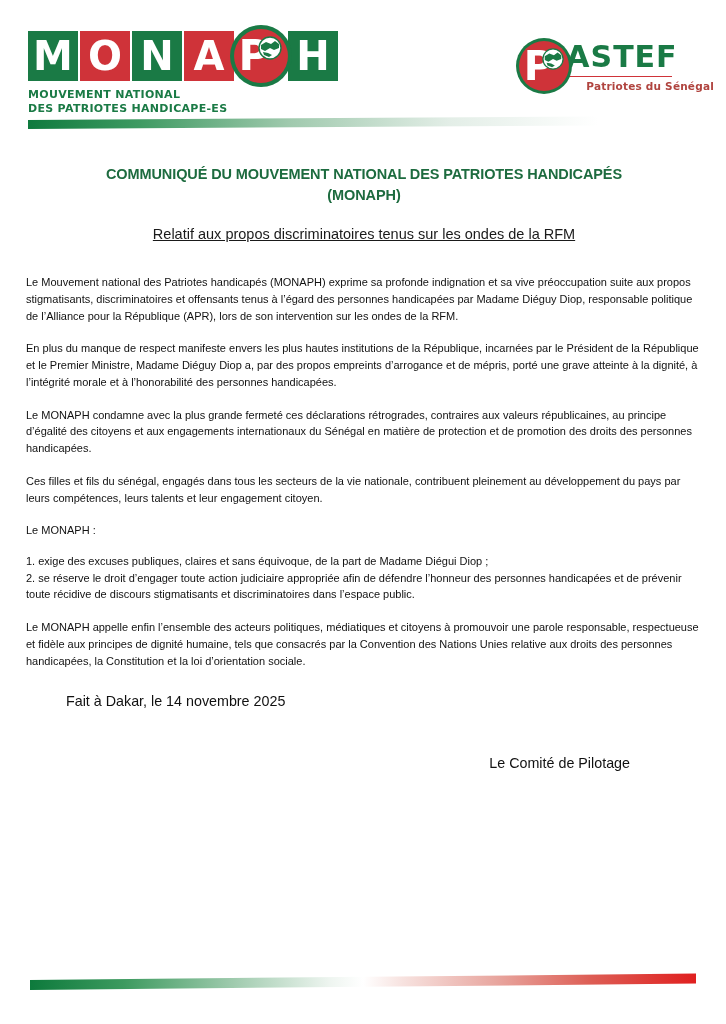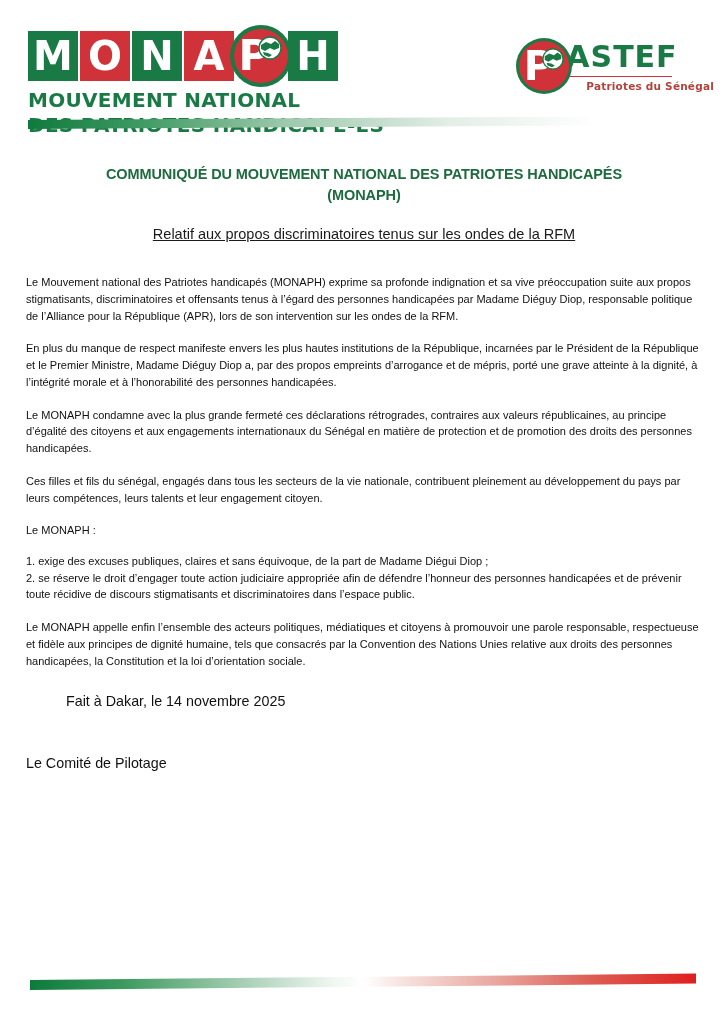--- a/index.html
+++ b/index.html
@@ -95,21 +95,21 @@
     width: 24px;
     height: 24px;
     z-index: 5;
   }
 
   .monaph-sub {
     margin-top: 6px;
     color: #1a7a45;
     font-family: "DejaVu Sans", sans-serif;
     font-weight: bold;
-    font-size: 20px;
+    font-size: 11px;
     letter-spacing: 0.3px;
     line-height: 1.25;
   }
 
   .logo-pastef {
     position: absolute;
     right: 12px;
     top: 38px;
     display: flex;
     align-items: flex-start;
@@ -240,20 +240,21 @@
   .signoff {
     margin-top: 22px;
     color: #111111;
     font-size: 14.3px;
     line-height: 1.5;
   }
   .signoff-date {
     padding-left: 40px;
   }
   .signoff-committee {
+    text-align: right;
     padding-right: 72px;
     margin-top: 40px;
   }
 
   
   .footer-rule {
     position: absolute;
     left: 30px;
     bottom: 34px;
     width: 666px;

